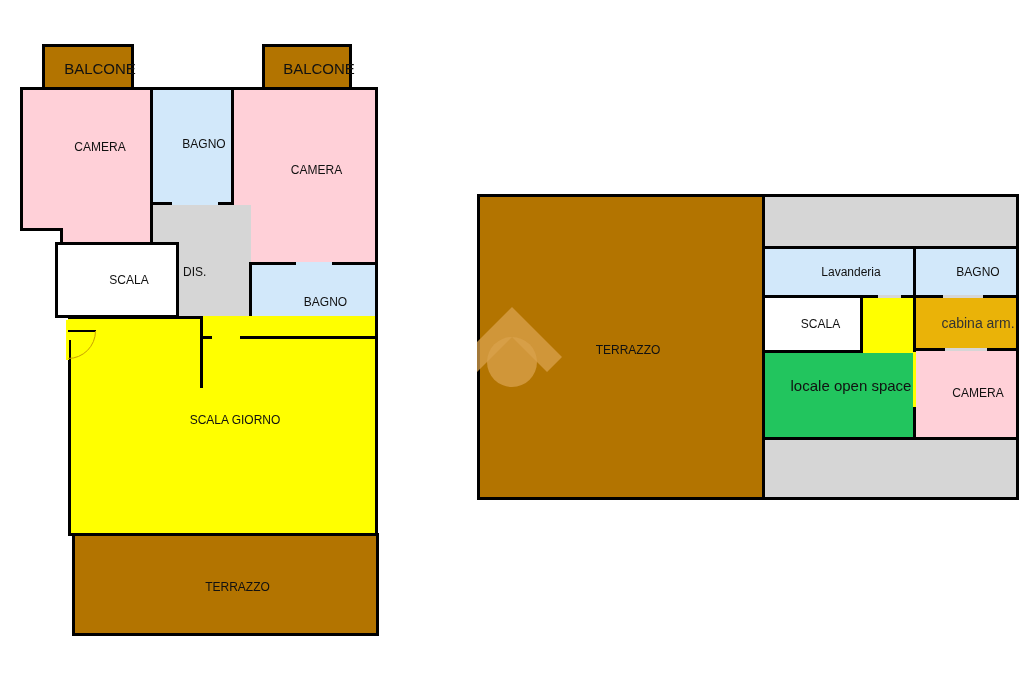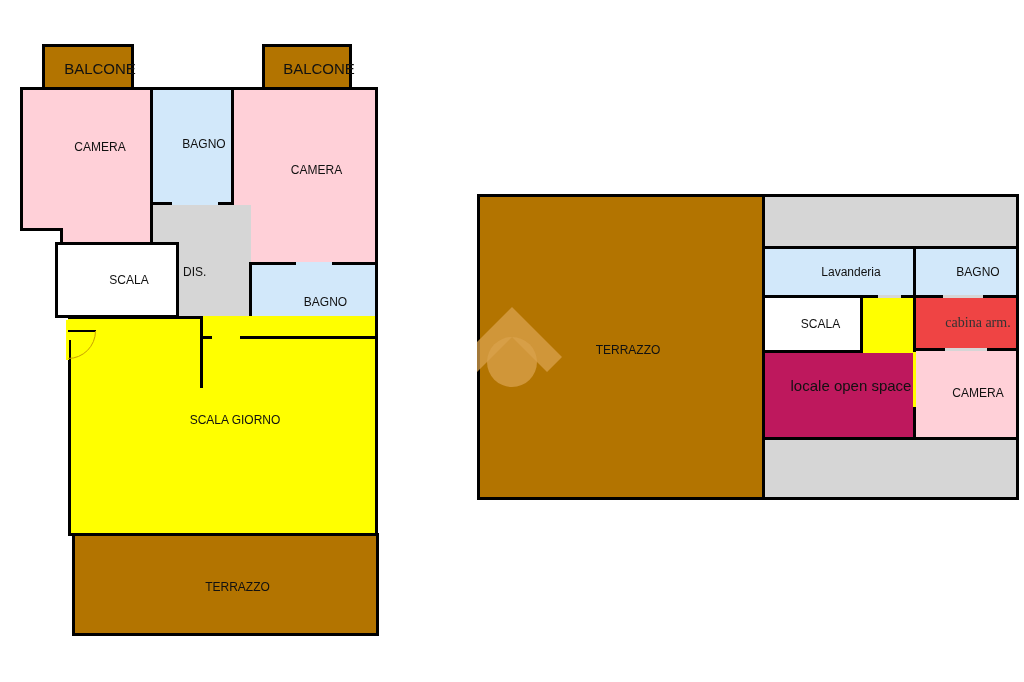--- a/index.html
+++ b/index.html
@@ -95,25 +95,25 @@
 
   <div class="room" style="left:765px;top:298px;width:95px;height:52px;background:#ffffff;">
     <span class="lbl" style="margin-left:-8px;">SCALA</span>
   </div>
   <div class="wall" style="left:762px;top:295px;width:116px;height:3px;"></div>
   <div class="wall" style="left:901px;top:295px;width:15px;height:3px;"></div>
   <div class="wall" style="left:860px;top:295px;width:3px;height:57px;"></div>
   <div class="wall" style="left:762px;top:350px;width:101px;height:3px;"></div>
 
   <div class="room" style="left:863px;top:298px;width:50px;height:55px;background:#ffff00;"></div>
-  <div class="room" style="left:765px;top:353px;width:148px;height:84px;background:#be185d;">
+  <div class="room" style="left:765px;top:353px;width:148px;height:84px;background:#22c55e;">
     <span class="lbl" style="margin-top:-19px;font-size:15px;">locale open space</span>
   </div>
 
-  <div class="room" style="left:916px;top:298px;width:100px;height:50px;background:#ef4444;font-family:Liberation Serif, serif;">
+  <div class="room" style="left:916px;top:298px;width:100px;height:50px;background:#eab308;">
     <span class="lbl small">cabina arm.</span>
   </div>
   <div class="wall" style="left:913px;top:295px;width:30px;height:3px;"></div>
   <div class="wall" style="left:983px;top:295px;width:36px;height:3px;"></div>
   <div class="wall" style="left:913px;top:348px;width:32px;height:3px;"></div>
   <div class="wall" style="left:987px;top:348px;width:32px;height:3px;"></div>
 
   <div class="room" style="left:916px;top:351px;width:100px;height:86px;background:#ffd0d8;">
     <span class="lbl" style="margin-top:-2px;">CAMERA</span>
   </div>

